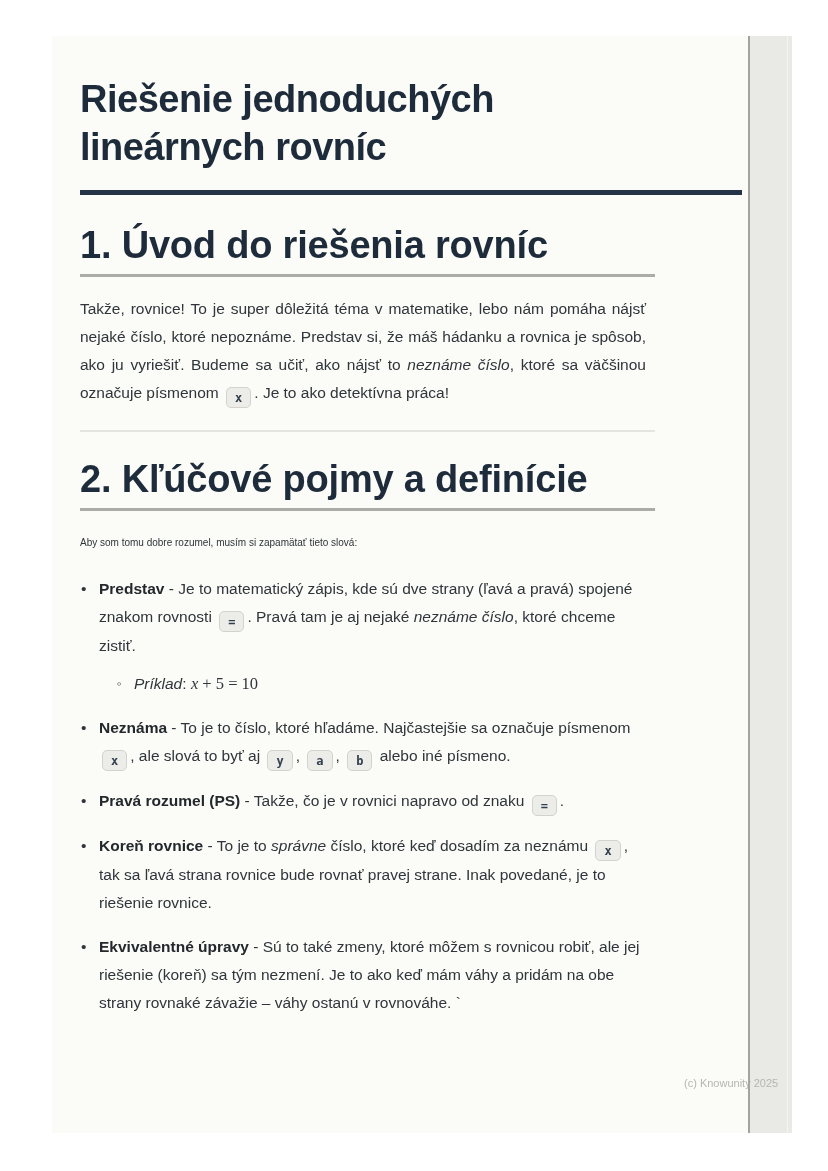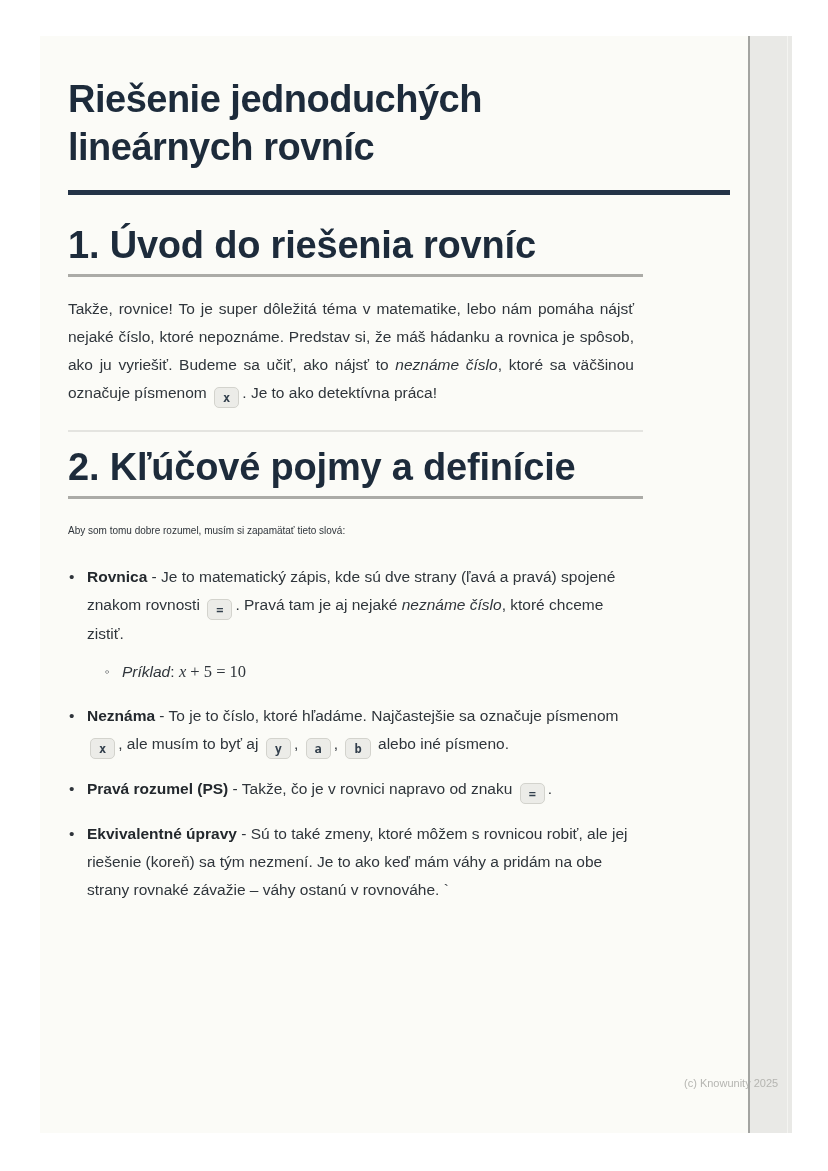--- a/index.html
+++ b/index.html
@@ -10,36 +10,36 @@
     --footer-text:#b5b5b1;
   }
   *{box-sizing:border-box;}
   html,body{margin:0;padding:0;}
   body{
     width:828px;height:1171px;position:relative;overflow:hidden;
     background:var(--canvas-bg);
     font-family:"Liberation Sans",sans-serif;
   }
   .page{
-    position:absolute;left:40px;top:36px;width:708px;height:1097px;
+    position:absolute;left:52px;top:36px;width:708px;height:1097px;
     background:var(--page-bg);
   }
   .content{position:relative;padding:39px 0 0 28px;}
   h1{
     margin:0;width:580px;
     font-size:38px;line-height:48px;font-weight:800;
     letter-spacing:-0.5px;color:var(--heading);
   }
   .h1-rule{width:662px;height:5px;background:var(--title-rule);margin-top:19px;}
   h2{
     margin:0;font-size:38px;line-height:34px;font-weight:800;
     letter-spacing:-0.2px;color:var(--heading);
   }
   .sec-1 h2{margin-top:33px;}
-  .sec-2 h2{margin-top:18px;}
+  .sec-2 h2{margin-top:30px;}
   .h2-rule{width:575px;height:3px;background:var(--heading-rule);margin-top:12px;}
   p.lead{
     width:566px;margin:18px 0 8px;text-align:justify;
     font-size:15.5px;line-height:28px;color:var(--body-text);
   }
   .divider{width:575px;height:2px;background:var(--divider);margin-top:22px;}
   p.intro{
     margin:20px 0 3px;font-size:10px;line-height:24px;color:var(--body-text);
   }
   ul.terms{list-style:none;margin:20px 0 0;padding:0;width:562px;}
@@ -98,25 +98,26 @@
       <p class="lead"><span>Takže, rovnice! To je super dôležitá téma v matematike, lebo nám pomáha nájsť nejaké číslo, ktoré nepoznáme. Predstav si, že máš hádanku a rovnica je spôsob, ako ju vyriešiť. Budeme sa učiť, ako nájsť to </span><em>neznáme číslo</em><span>, ktoré sa väčšinou označuje písmenom </span><span class="code-badge">x</span><span>. Je to ako detektívna práca!</span></p>
     </section>
 
     <div class="divider"></div>
 
     <section class="sec-2">
       <h2>2. Kľúčové pojmy a definície</h2>
       <div class="h2-rule"></div>
       <p class="intro">Aby som tomu dobre rozumel, musím si zapamätať tieto slová:</p>
       <ul class="terms">
-          <li><strong>Rovnica</strong><span> - Je to matematický zápis, kde sú dve strany (ľavá a pravá) spojené znakom rovnosti </span><span class="code-badge">=</span><span>. Pravá tam je aj nejaké </span><em>neznáme číslo</em><span>, ktoré chceme zistiť.</span><ul class="sub">
+          <li><strong>Predstav</strong><span> - Je to matematický zápis, kde sú dve strany (ľavá a pravá) spojené znakom rovnosti </span><span class="code-badge">=</span><span>. Pravá tam je aj nejaké </span><em>neznáme číslo</em><span>, ktoré chceme zistiť.</span><ul class="sub">
               <li><em>Príklad</em><span>: </span><span class="math mvar">x</span><span class="math"> + 5 = 10</span></li>
             </ul></li>
-          <li><strong>Neznáma</strong><span> - To je to číslo, ktoré hľadáme. Najčastejšie sa označuje písmenom </span><span class="code-badge">x</span><span>, ale musím to byť aj </span><span class="code-badge">y</span><span>, </span><span class="code-badge">a</span><span>, </span><span class="code-badge">b</span><span> alebo iné písmeno.</span></li>
+          <li><strong>Neznáma</strong><span> - To je to číslo, ktoré hľadáme. Najčastejšie sa označuje písmenom </span><span class="code-badge">x</span><span>, ale slová to byť aj </span><span class="code-badge">y</span><span>, </span><span class="code-badge">a</span><span>, </span><span class="code-badge">b</span><span> alebo iné písmeno.</span></li>
           <li><strong>Pravá rozumel (PS)</strong><span> - Takže, čo je v rovnici napravo od znaku </span><span class="code-badge">=</span><span>.</span></li>
+          <li><strong>Koreň rovnice</strong><span> - To je to </span><em>správne</em><span> číslo, ktoré keď dosadím za neznámu </span><span class="code-badge">x</span><span>, tak sa ľavá strana rovnice bude rovnať pravej strane. Inak povedané, je to riešenie rovnice.</span></li>
           <li><strong>Ekvivalentné úpravy</strong><span> - Sú to také zmeny, ktoré môžem s rovnicou robiť, ale jej riešenie (koreň) sa tým nezmení. Je to ako keď mám váhy a pridám na obe strany rovnaké závažie – váhy ostanú v rovnováhe. `</span></li>
         </ul>
     </section>
 
   </div>
 </div>
 
 <div class="footer">(c) Knowunity 2025</div>
 <div class="side-strip"></div>
 <div class="edge-line"></div>

